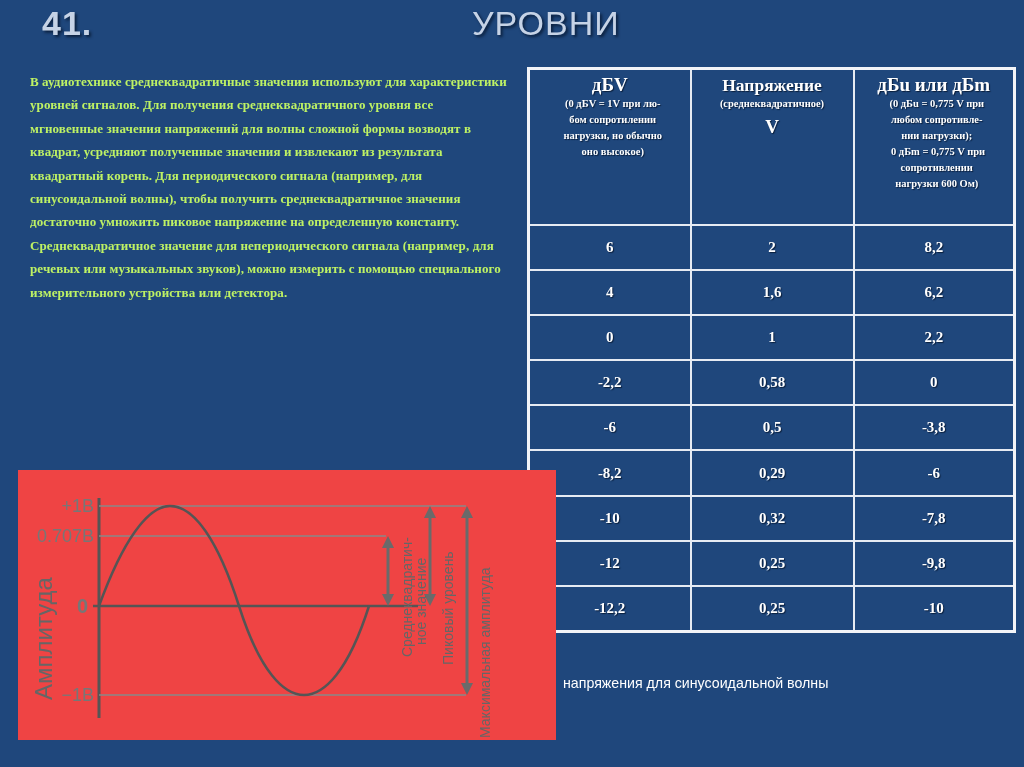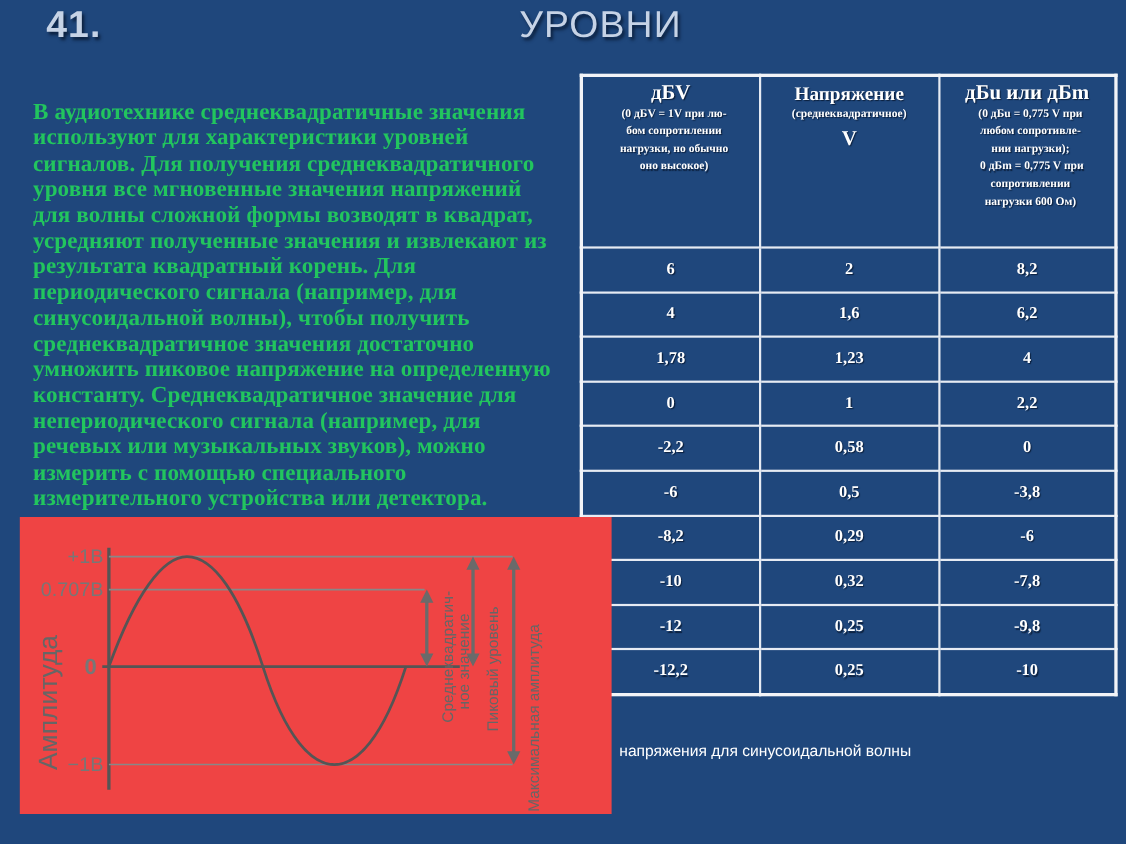--- a/index.html
+++ b/index.html
@@ -21,24 +21,23 @@
   .slide-title {
     position:absolute; left:472px; top:4px;
     font-family:"Liberation Sans", sans-serif;
     font-size:34px; color:#c6d3e6;
     text-shadow:2px 2px 3px #0b1f3c;
     letter-spacing:1px;
   }
   .body-text {
     position:absolute; left:30px; top:70px; width:478px;
     font-family:"Liberation Serif", serif;
-    font-weight:bold; font-size:21px; line-height:23.4px;
-    color:#22c55e;
+    font-weight:bold; font-size:13px; line-height:23.4px;
+    color:#bef264;
     letter-spacing:0.1px;
-    margin-top:20px;
   }
   .data-table {
     position:absolute; left:527px; top:67px; width:486px; height:566px;
     border:3px solid #f2f4f8;
     box-sizing:border-box;
     border-collapse:collapse;
     table-layout:fixed;
   }
   .data-table td, .data-table th {
     border:2px solid #e6ebf3;
@@ -117,25 +116,20 @@
         <td>6</td>
         <td>2</td>
         <td>8,2</td>
       </tr>
     <tr>
         <td>4</td>
         <td>1,6</td>
         <td>6,2</td>
       </tr>
     <tr>
-        <td>1,78</td>
-        <td>1,23</td>
-        <td>4</td>
-      </tr>
-    <tr>
         <td>0</td>
         <td>1</td>
         <td>2,2</td>
       </tr>
     <tr>
         <td>-2,2</td>
         <td>0,58</td>
         <td>0</td>
       </tr>
     <tr>

